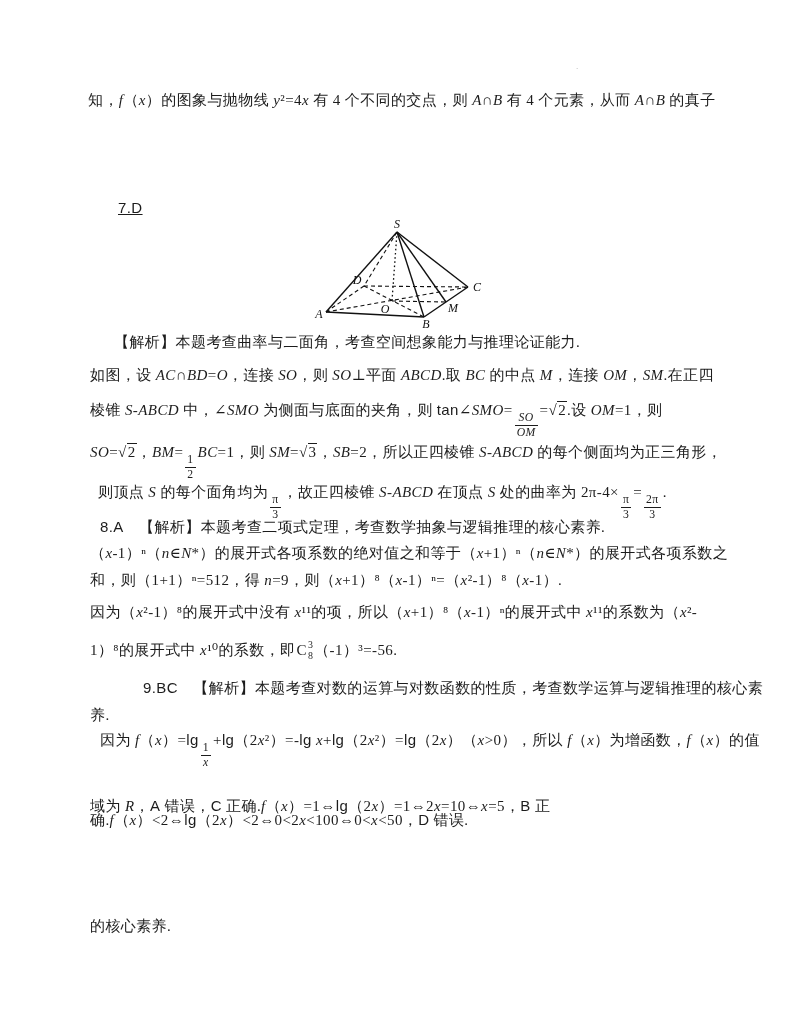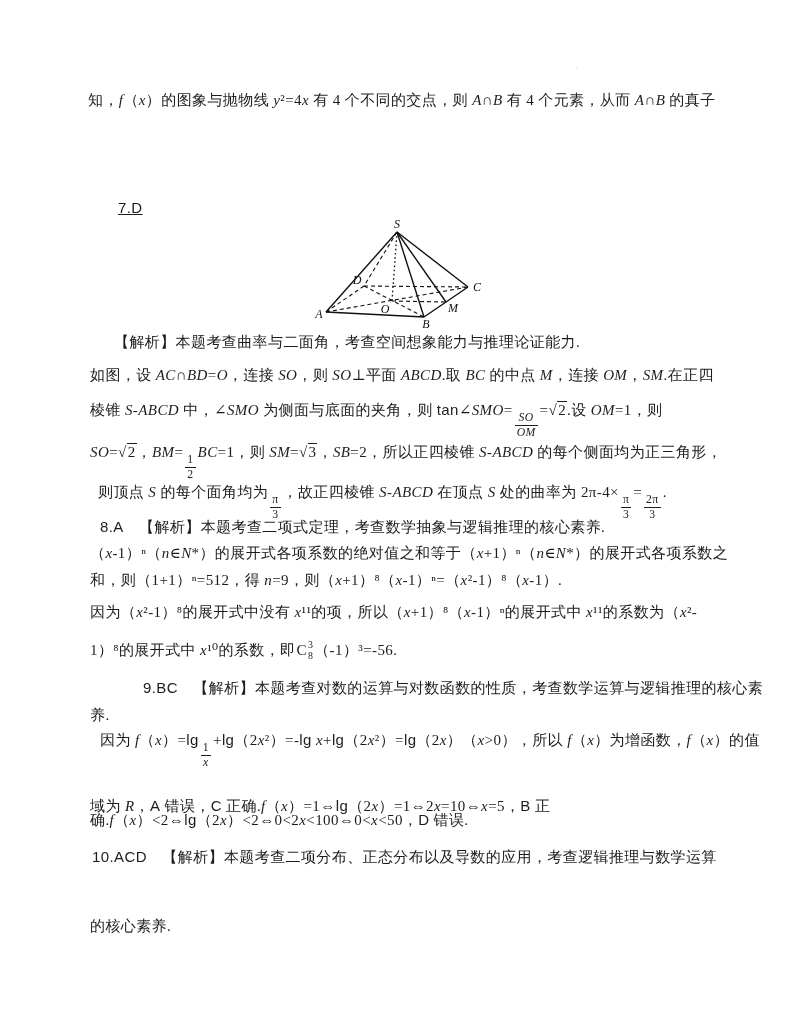--- a/index.html
+++ b/index.html
@@ -119,16 +119,15 @@
 
   <div class="line" style="left:104px;top:676px;margin-left:39px;"><span class="up">9.BC</span>　【解析】本题考查对数的运算与对数函数的性质，考查数学运算与逻辑推理的核心素</div>
   <div class="line" style="left:90px;top:703px;">养.</div>
   <div class="line" style="left:100px;top:728px;">因为 <span class="lat">f</span>（<span class="lat">x</span>）=<span class="up">lg</span><span class="frac">
         <span class="num">1</span>
         <span class="den"><span class="lat">x</span></span>
       </span>+<span class="up">lg</span>（2<span class="lat">x</span>²）=-<span class="up">lg</span> <span class="lat">x</span>+<span class="up">lg</span>（2<span class="lat">x</span>²）=<span class="up">lg</span>（2<span class="lat">x</span>）（<span class="lat">x</span>&gt;0），所以 <span class="lat">f</span>（<span class="lat">x</span>）为增函数，<span class="lat">f</span>（<span class="lat">x</span>）的值</div>
   <div class="line" style="left:90px;top:768px;margin-top:26px;">域为 <span class="lat">R</span>，<span class="up">A</span> 错误，<span class="up">C</span> 正确.<span class="lat">f</span>（<span class="lat">x</span>）=1⇔<span class="up">lg</span>（2<span class="lat">x</span>）=1⇔2<span class="lat">x</span>=10⇔<span class="lat">x</span>=5，<span class="up">B</span> 正</div>
   <div class="line" style="left:90px;top:808px;">确.<span class="lat">f</span>（<span class="lat">x</span>）&lt;2⇔<span class="up">lg</span>（2<span class="lat">x</span>）&lt;2⇔0&lt;2<span class="lat">x</span>&lt;100⇔0&lt;<span class="lat">x</span>&lt;50，<span class="up">D</span> 错误.</div>
 
-  <div class="line" style="left:92px;top:845px;"><span class="up">10.ACD</span>　【解析】本题考查二项分布、正态分布以及导数的应用，考查逻辑推理与数学运算</div>
   <div class="line" style="left:90px;top:914px;">的核心素养.</div>
 
 </div>
 
 </body></html>

